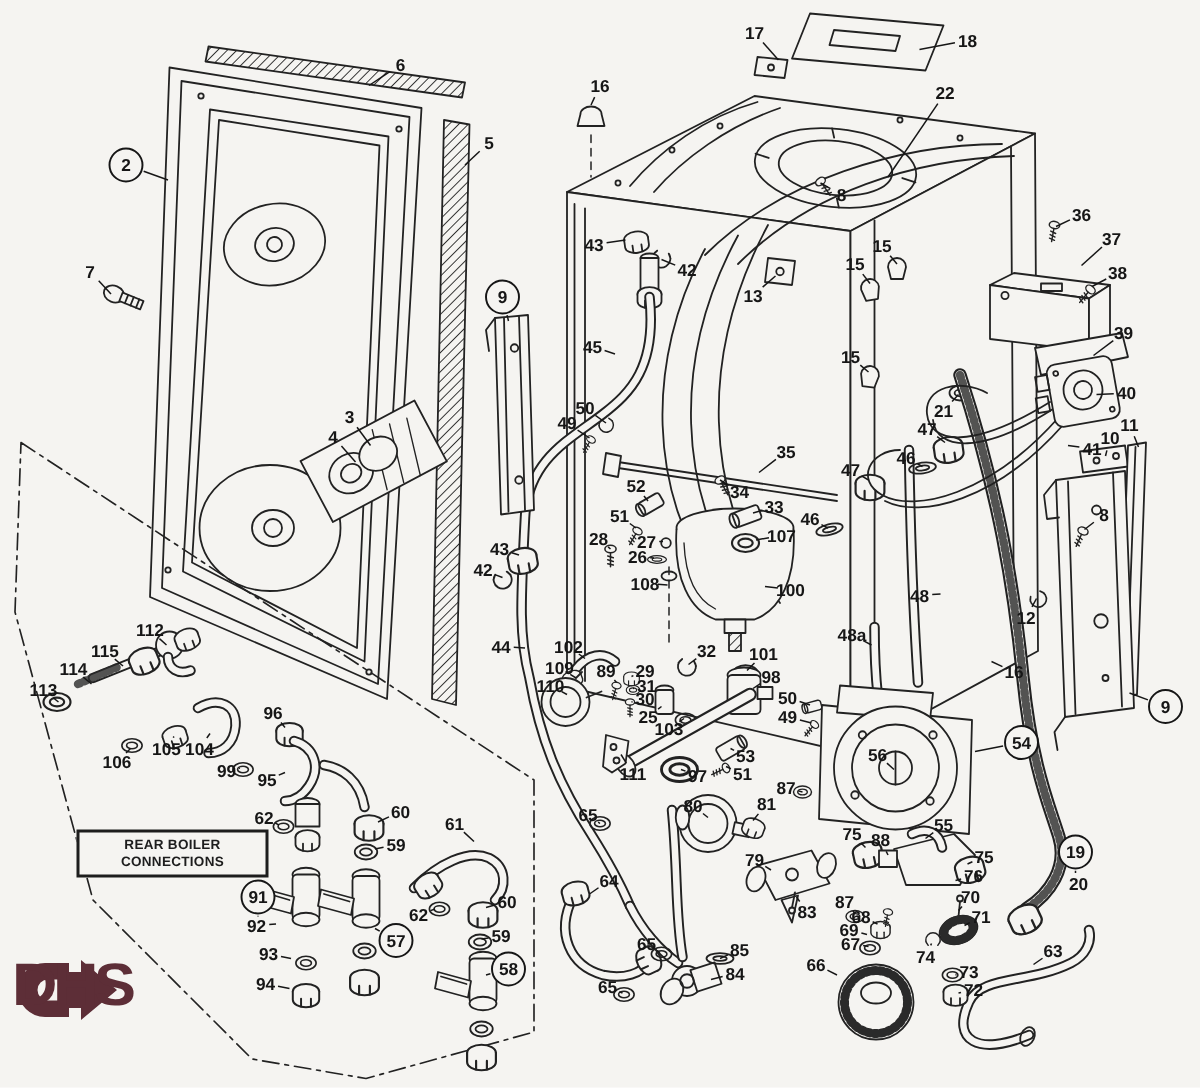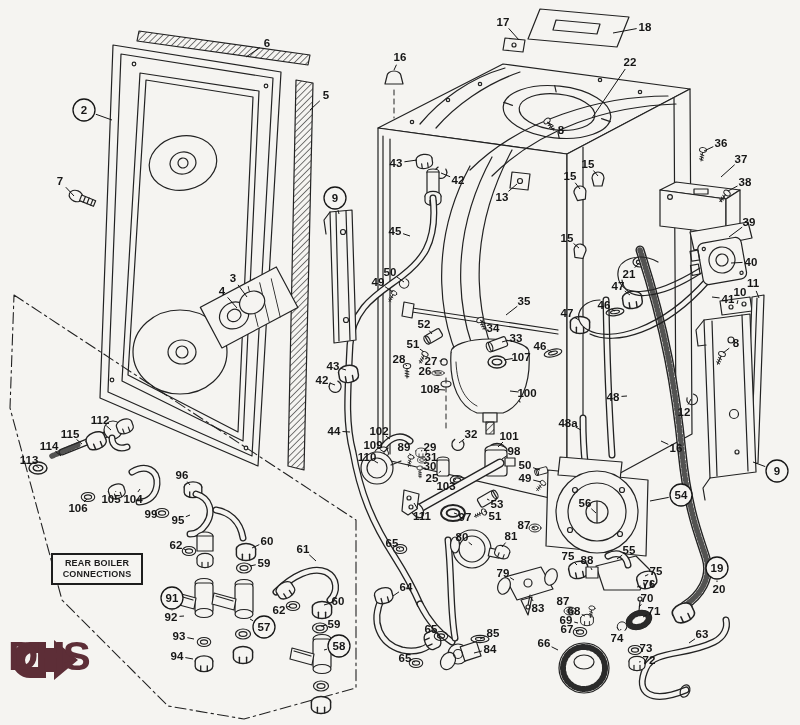--- a/index.html
+++ b/index.html
@@ -16,21 +16,21 @@
   #art .braid{stroke:#2a2a2a;stroke-width:5.6;fill:none;stroke-dasharray:1.6 2.8;opacity:.8;}
   #art .knurl{stroke:#2a2a2a;stroke-width:6;fill:none;stroke-dasharray:2 2.6;}
   #art .dash{stroke-dasharray:5 4;stroke-width:1;}
   #art .dashdot{stroke-dasharray:11 4 2.5 4;stroke-width:1.1;}
   #art .thin{stroke-width:.9;}
   .clab{fill:#161616;stroke:none !important;font:bold 11.5px "Liberation Sans",sans-serif;text-anchor:middle;}
   .cbub{fill:#f5f4f1;stroke:#161616;stroke-width:1.3;}
   .lead{stroke:#161616;stroke-width:1;}
   .inset-label{position:absolute;left:51px;top:553px;width:86px;border:2px solid #1d1d1d;
     background:#f5f4f1;text-align:center;font-size:9px;font-weight:bold;line-height:11px;
-    padding:3px 1px;color:#1d1d1d;letter-spacing:.2px;}
+    padding:3px 19px;color:#1d1d1d;letter-spacing:.2px;}
   .logo{position:absolute;left:8px;top:636px;display:flex;align-items:center;gap:4px;}
   .logo-text{font-size:42px;font-weight:bold;letter-spacing:-3px;line-height:1;
     font-family:"Liberation Sans",sans-serif;transform:scaleY(.95);}
 </style>
 </head>
 <body>
 
 <div class="canvas" style="background: rgb(245, 244, 241);">
 
 <svg id="art" width="800" height="725" viewBox="0 0 800 725">

